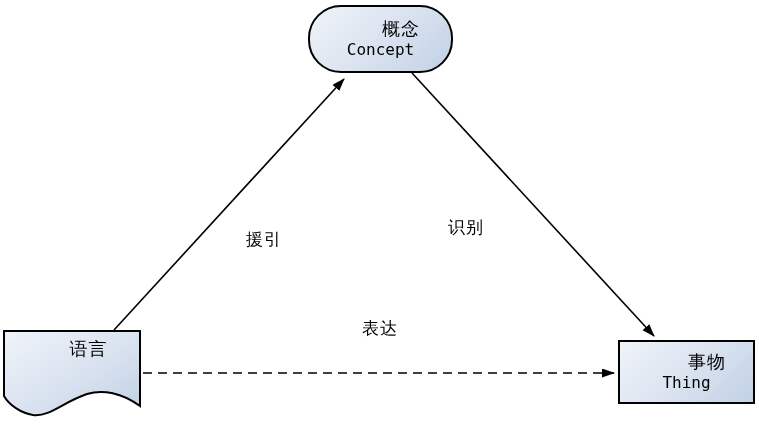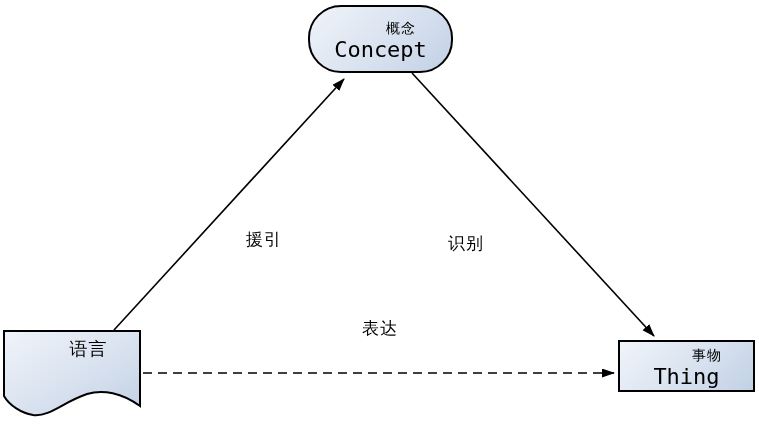--- a/index.html
+++ b/index.html
@@ -28,34 +28,34 @@
     box-sizing: border-box;
     border: 2px solid #000000;
     background: linear-gradient(135deg, #f0f4fa 0%, #dde5f1 45%, #c2d1e6 100%);
     display: flex;
     flex-direction: column;
     align-items: center;
     justify-content: center;
     text-align: center;
     line-height: 21px;
   }
-  .node .zh { font-size: 14px; letter-spacing: 1px; margin-left: 41px; }
-  .node .en { font-size: 22px; }
+  .node .zh { font-size: 18px; letter-spacing: 1px; margin-left: 41px; }
+  .node .en { font-size: 16px; }
   .node-concept {
     left: 308px;
     top: 5px;
     width: 145px;
     height: 68px;
     border-radius: 33px;
   }
   .node-thing {
     left: 618px;
     top: 340px;
     width: 137px;
-    height: 52px;
+    height: 64px;
   }
   
   .language-text {
     position: absolute;
     left: 3px;
     top: 338px;
     width: 139px;
     display: flex;
     flex-direction: column;
     align-items: center;
@@ -67,21 +67,21 @@
   .language-text .zh { font-size: 18px; letter-spacing: 1px; }
   .language-text .en { font-size: 16px; }
   .edge-label {
     position: absolute;
     transform: translate(-50%, -50%);
     font-size: 17px;
     letter-spacing: 1px;
     white-space: nowrap;
   }
   .label-cite     { left: 264px; top: 227px; margin-top: 12px; }
-  .label-identify { left: 466px; top: 227px; margin-top: 16px; }
+  .label-identify { left: 466px; top: 227px; }
   .label-express  { left: 380px; top: 328px; }
 </style>
 </head>
 <body>
 
 <div class="canvas">
 
   <svg class="edges-svg" viewBox="0 0 759 424" xmlns="http://www.w3.org/2000/svg">
     <defs>
       <linearGradient id="nodeGrad" x1="0" y1="0" x2="1" y2="1">

